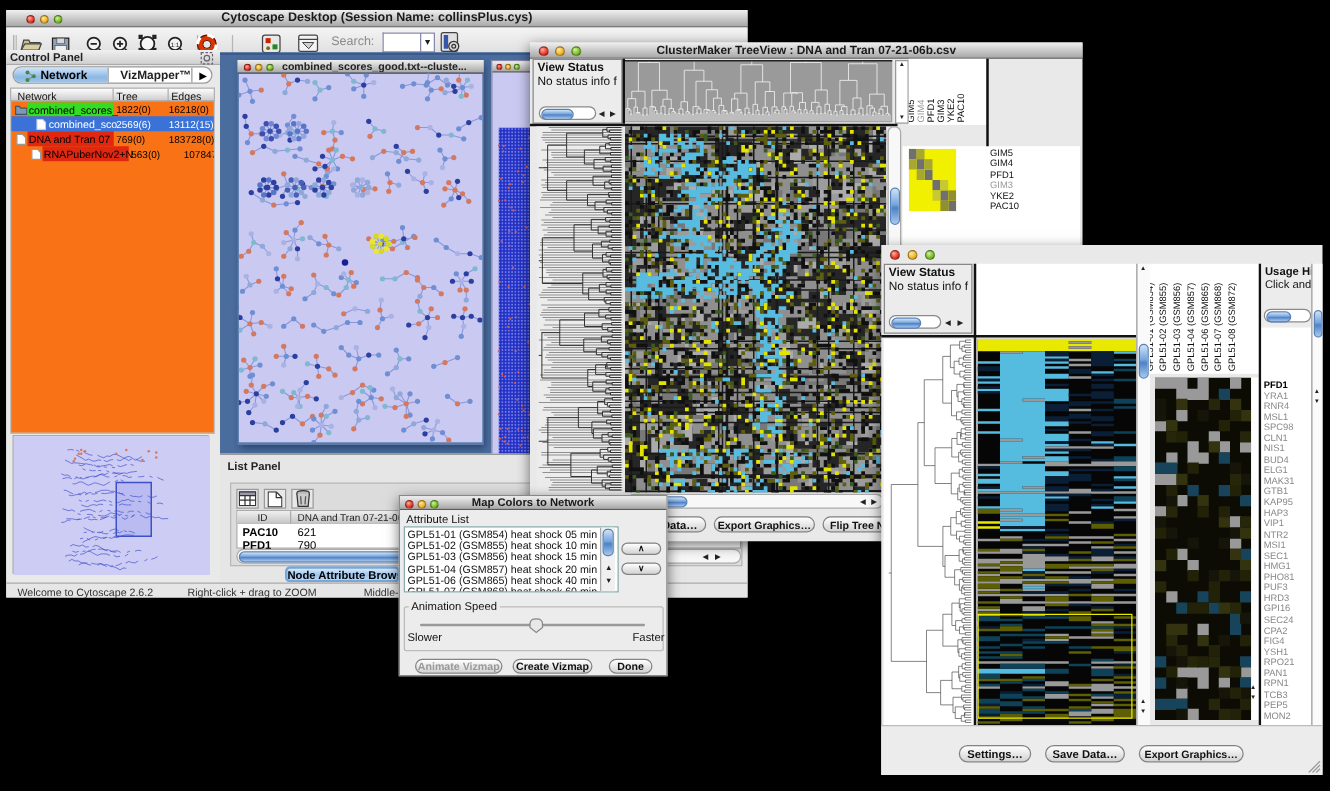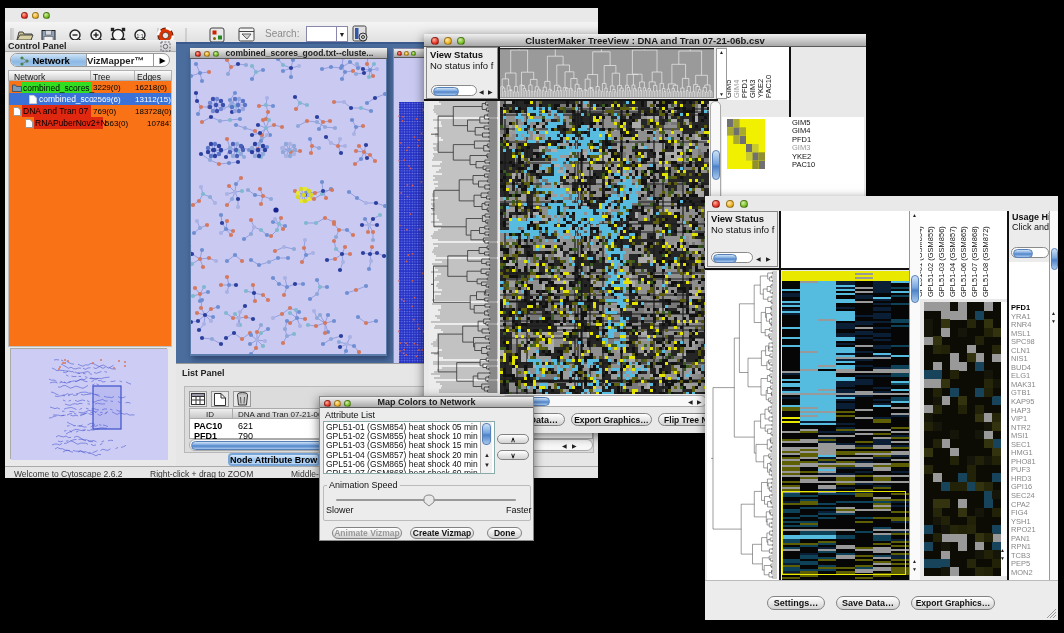--- a/index.html
+++ b/index.html
@@ -9,20 +9,21 @@
 .tl.r{background:radial-gradient(circle at 35% 30%,#ffb0a0,#e8382a 60%,#b01408)}
 .tl.y{background:radial-gradient(circle at 35% 30%,#ffe9a8,#f0b428 60%,#c08408)}
 .tl.g{background:radial-gradient(circle at 35% 30%,#d2f0a8,#7cc028 60%,#4a8808)}
 .pillt{position:absolute;background:#fff;border:1px solid #8a8a8a;border-radius:6px}
 .pill{position:absolute;border-radius:5px;background:linear-gradient(#cfe2f7,#76a5dd 45%,#4d82c8 55%,#a8c8ec);border:1px solid #5580b8}
 .sarr{position:absolute;font-size:6px;color:#222;line-height:1}
 .mbtn{position:absolute;background:linear-gradient(#ffffff,#e8e8e8 50%,#d2d2d2);border:1px solid #828282;border-radius:8px;font-weight:bold;color:#111;text-align:center;overflow:hidden}
 .vlabel{position:absolute;transform:rotate(-90deg);transform-origin:left bottom;white-space:nowrap}
 </style></head><body>
 <div class="win" style="left:5px;top:8px;width:593px;height:470px">
+    <div class="tbar" style="height:14px;font-size:10px;font-weight:bold;line-height:14px">Cytoscape Desktop (Session Name: collinsPlus.cys)</div>
     <div class="tl r" style="left:16px;top:4px;width:7px;height:7px"></div>
     <div class="tl y" style="left:27px;top:4px;width:7px;height:7px"></div>
     <div class="tl g" style="left:38px;top:4px;width:7px;height:7px"></div>
     <div class="abs" style="left:0;top:14px;width:593px;height:26px;background:linear-gradient(#f4f4f4,#dcdcdc);border-bottom:1px solid #9a9a9a">
 <svg class="abs" style="left:5px;top:4px" width="360" height="19">
 <g transform="translate(0,0)">
 <line x1="1" y1="2" x2="1" y2="17" stroke="#aaa"></line>
           <line x1="3" y1="2" x2="3" y2="17" stroke="#bbb"></line>
 <path d="M7 14 L9 6 L13 6 L14 8 L22 8 L21 14 Z" fill="#c8c090" stroke="#444" stroke-width="1"></path>
 <path d="M7 14 L10 9 L23 9 L21 14 Z" fill="#d8d0a0" stroke="#444" stroke-width="1"></path>
@@ -621,38 +622,38 @@
       </svg>
       <div class="abs" style="left:5px;top:13px;width:160px;height:14px;background:#fff;border:1px solid #999;border-radius:7px;overflow:hidden">
         <div class="abs" style="left:0;top:0;width:76px;height:14px;background:linear-gradient(#cfe4f7,#8cb8e4 55%,#a6cbef);border-right:1px solid #999;font-size:9.5px;font-weight:bold;text-align:center;line-height:13px">&nbsp;&nbsp;Network</div>
         <svg class="abs" style="left:9px;top:2px" width="10" height="10">
           <circle cx="2" cy="2" r="1.6" fill="#3a8a3a"></circle>
           <circle cx="7" cy="5" r="1.6" fill="#3a8a3a"></circle>
           <circle cx="2" cy="8" r="1.6" fill="#3a8a3a"></circle>
           <line x1="2" y1="2" x2="7" y2="5" stroke="#777" stroke-width="0.7"></line>
           <line x1="2" y1="8" x2="7" y2="5" stroke="#777" stroke-width="0.7"></line>
         </svg>
-        <div class="abs" style="left:76px;top:0;width:66px;height:14px;font-size:9.5px;font-weight:bold;text-align:left;line-height:13px;color:#222">VizMapper™</div>
+        <div class="abs" style="left:76px;top:0;width:66px;height:14px;font-size:9.5px;font-weight:bold;text-align:right;line-height:13px;color:#222">VizMapper™</div>
         <div class="abs" style="left:142px;top:0;width:18px;height:14px;border-left:1px solid #999;font-size:8px;text-align:center;line-height:13px">▶</div>
       </div>
       <div class="abs" style="left:3px;top:30px;width:164px;height:11px;background:linear-gradient(#fdfdfd,#cfcfcf);border:1px solid #b0b0b0;font-size:8.5px;color:#111">
         <span class="abs" style="left:5px;top:1px">Network</span>
         <span class="abs" style="left:84px;top:1px">Tree</span>
         <span class="abs" style="left:128px;top:1px">Edges</span>
         <div class="abs" style="left:81px;top:0;width:1px;height:11px;background:#b0b0b0"></div>
         <div class="abs" style="left:125px;top:0;width:1px;height:11px;background:#b0b0b0"></div>
       </div>
       <div class="abs" style="left:3px;top:41px;width:164px;height:266px;background:#f97316;border:1px solid #c0c0c0;border-top:none;overflow:hidden;font-size:8.5px;color:#000">
         <div class="abs" style="left:0;top:1px;width:164px;height:11px">
           <svg class="abs" style="left:3px;top:1px" width="10" height="9">
             <path d="M0.5 2 L3.5 2 L4.5 3.5 L9.5 3.5 L9.5 8.5 L0.5 8.5 Z" fill="#7a9ab8" stroke="#456"></path>
           </svg>
           <div class="abs" style="left:13px;top:0;width:69px;height:11px;background:#33dd22"></div>
           <span class="abs" style="left:14px;top:0.5px">combined_scores_</span>
-          <span class="abs" style="left:84px;top:1px;font-size:8px">3229(0)</span>
+          <span class="abs" style="left:84px;top:1px;font-size:8px">1822(0)</span>
           <span class="abs" style="left:126px;top:1px;font-size:8px">16218(0)</span>
         </div>
         <div class="abs" style="left:0;top:12px;width:164px;height:12px;background:#3a72d8;color:#fff">
           <svg class="abs" style="left:20px;top:1.5px" width="8" height="9">
             <path d="M0.5 0.5 L5 0.5 L7.5 3 L7.5 8.5 L0.5 8.5 Z" fill="#fff" stroke="#ccd"></path>
           </svg>
           <span class="abs" style="left:30px;top:1px">combined_sco</span>
           <span class="abs" style="left:84px;top:1.5px;font-size:8px">2569(6)</span>
           <span class="abs" style="left:126px;top:1.5px;font-size:8px">13112(15)</span>
         </div>

